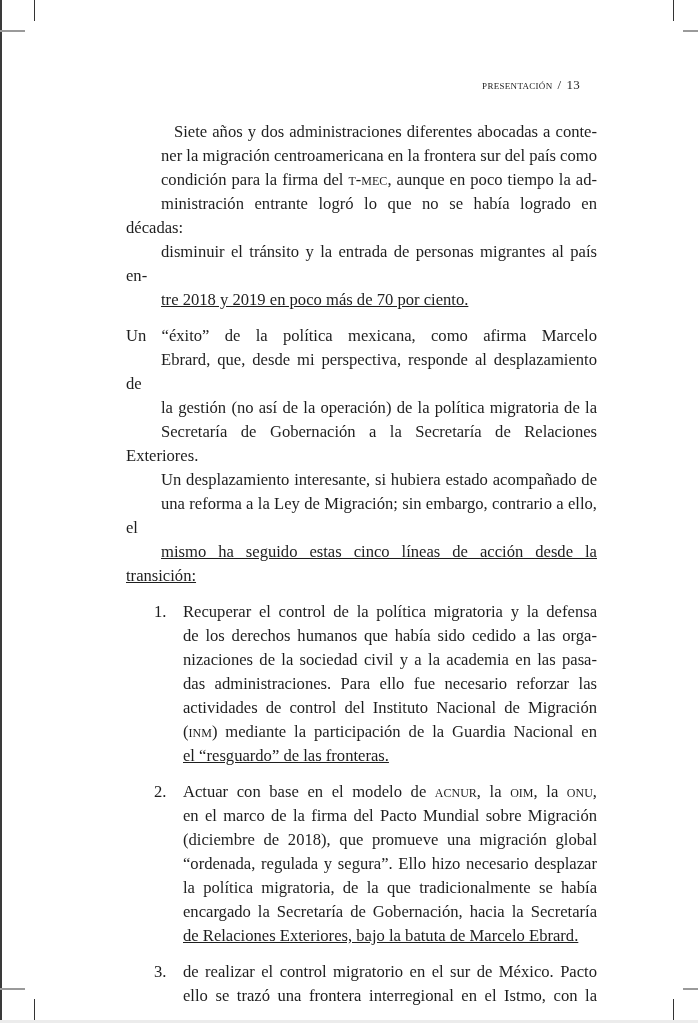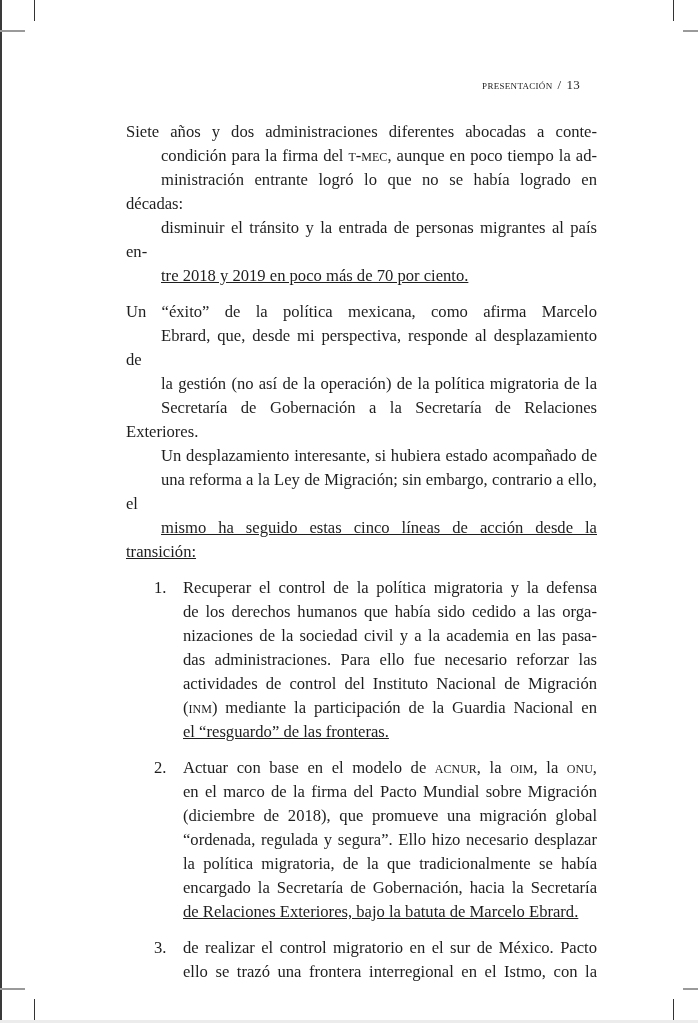--- a/index.html
+++ b/index.html
@@ -46,21 +46,22 @@
 <div class="crop-v" style="left:34px;top:999px;height:24px;"></div>
 <div class="crop-v" style="left:673px;top:999px;height:24px;"></div>
 <div class="bottom-shade"></div>
 
 <div class="running-head">
   <span class="title">PRESENTACIÓN</span><span class="sep">/</span><span>13</span>
 </div>
 
 <div class="text-block">
   <p>
-      <span class="line" style="text-indent: 0px;">Siete años y dos administraciones diferentes abocadas a conte-</span>
+      <span class="line" style="text-indent: 0px; margin-left: 48px;">Siete años y dos administraciones diferentes abocadas a conte-</span>
+      <span class="line">ner la migración centroamericana en la frontera sur del país como</span>
       <span class="line">condición para la firma del <span class="sc">T-MEC</span>, aunque en poco tiempo la ad-</span>
       <span class="line">ministración entrante logró lo que no se había logrado en décadas:</span>
       <span class="line">disminuir el tránsito y la entrada de personas migrantes al país en-</span>
       <span class="line last">tre 2018 y 2019 en poco más de 70 por ciento.</span>
     </p>
   <p>
       <span class="line" style="text-indent: 0px;">Un “éxito” de la política mexicana, como afirma Marcelo</span>
       <span class="line">Ebrard, que, desde mi perspectiva, responde al desplazamiento de</span>
       <span class="line">la gestión (no así de la operación) de la política migratoria de la</span>
       <span class="line">Secretaría de Gobernación a la Secretaría de Relaciones Exteriores.</span>

